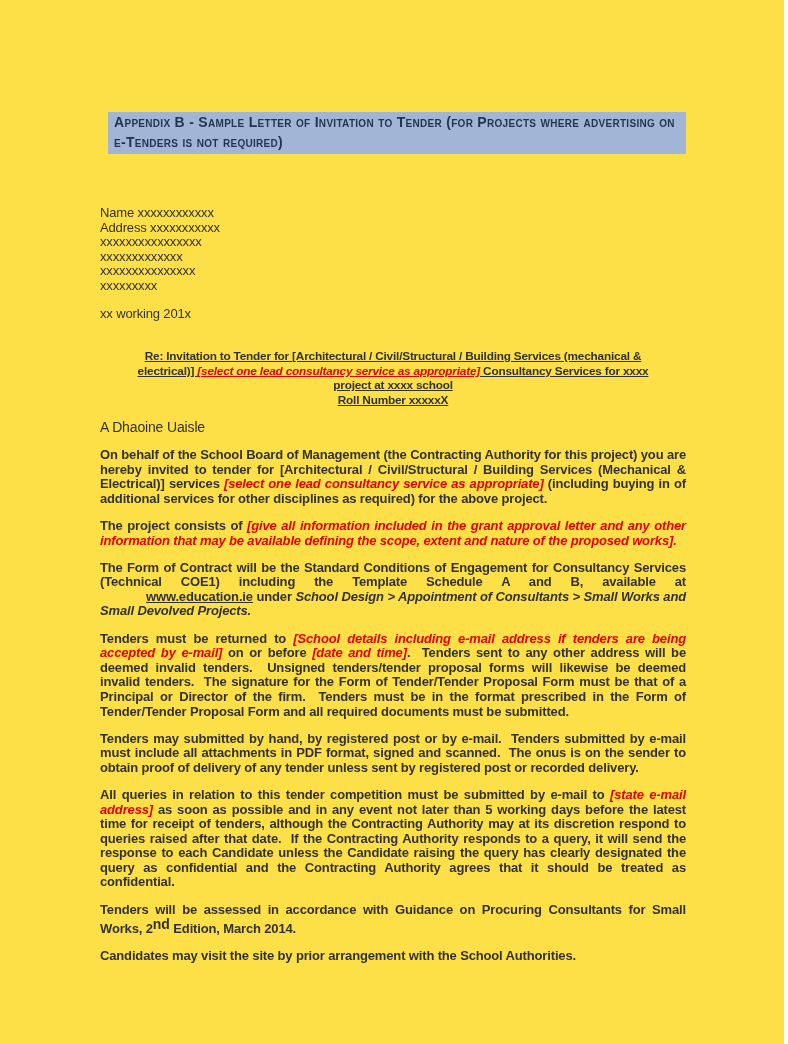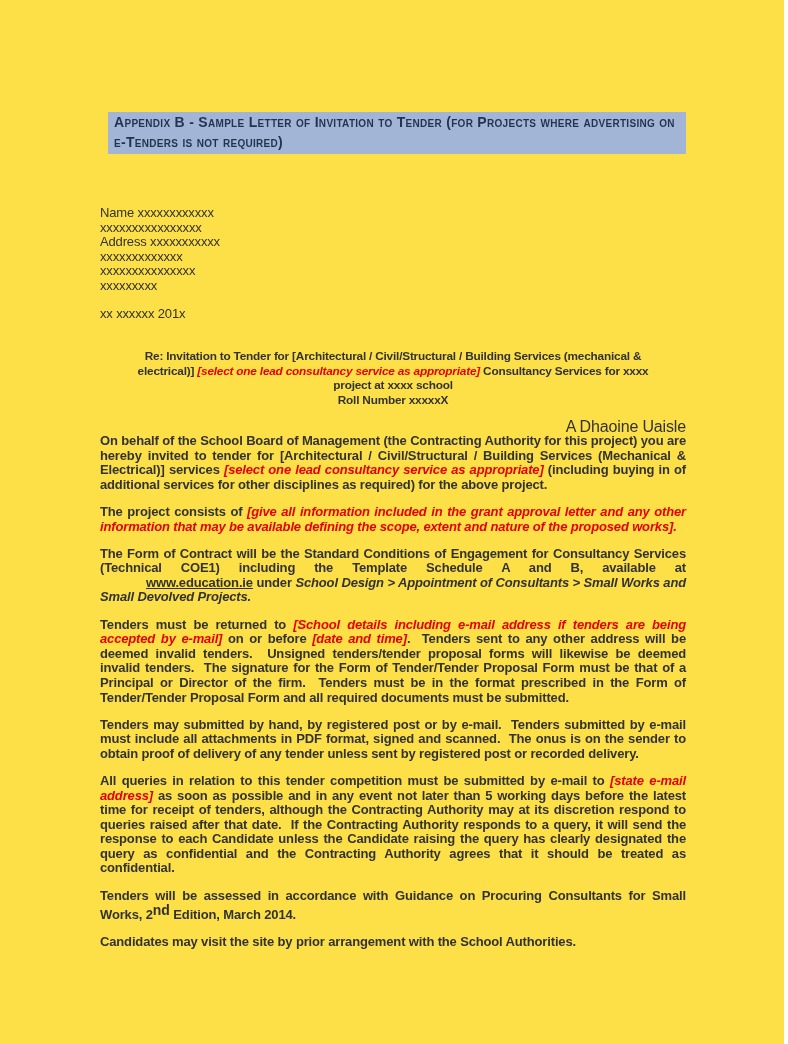--- a/index.html
+++ b/index.html
@@ -24,22 +24,22 @@
   }
   .recipient{font-size:13px;line-height:14.6px;letter-spacing:-0.15px;}
   .recipient div{white-space:pre;}
   .date{margin-top:13px;font-size:13px;line-height:14.6px;letter-spacing:-0.15px;}
   .subject{
     margin-top:28px;margin-bottom:12px;
     font-weight:bold;text-align:center;
     font-size:11.8px;line-height:14.6px;letter-spacing:-0.2px;
   }
   .subject-line{white-space:pre;}
-  .subject-line .run{margin-top:48px;}
-  .greeting{font-size:16px;line-height:14.6px;letter-spacing:-0.15px;text-align:right;}
+  .subject-line .run{text-decoration:underline;margin-top:48px;}
+  .greeting{font-size:14px;line-height:14.6px;letter-spacing:-0.15px;margin-bottom:14px;}
   .body-block{font-size:13px;line-height:14.6px;letter-spacing:-0.15px;font-weight:bold;}
   .para{
     text-align:justify;white-space:pre-wrap;
     margin:0 0 12.5px 0;
   }
   .run{white-space:pre-wrap;}
   .s-red{color:var(--red);}
   .s-it{font-style:italic;}
   .s-u{text-decoration:underline;margin-left:46px;}
   .s-sup{font-size:14px;vertical-align:4px;letter-spacing:0;}
@@ -47,28 +47,28 @@
 </head>
 <body>
 
 <div class="page">
   <div class="content">
 
     <div class="title-bar">Appendix B - Sample Letter of Invitation to Tender (for Projects where advertising on e-Tenders is not required)</div>
 
     <div class="recipient">
         <div>Name xxxxxxxxxxxx</div>
+        <div>Address xxxxxxxxxxx</div>
         <div>xxxxxxxxxxxxxxxx</div>
-        <div>Address xxxxxxxxxxx</div>
         <div>xxxxxxxxxxxxx</div>
         <div>xxxxxxxxxxxxxxx</div>
         <div>xxxxxxxxx</div>
       </div>
 
-    <div class="date">xx xxxxxx 201x</div>
+    <div class="date">xx working 201x</div>
 
     <div class="subject">
         <div class="subject-line"><span class="run ">Re: Invitation to Tender for [Architectural / Civil/Structural / Building Services (mechanical &amp;</span></div>
         <div class="subject-line"><span class="run ">electrical)] </span><span class="run s-red s-it">[select one lead consultancy service as appropriate]</span><span class="run "> Consultancy Services for xxxx</span></div>
         <div class="subject-line"><span class="run ">project at xxxx school</span></div>
         <div class="subject-line"><span class="run ">Roll Number xxxxxX</span></div>
       </div>
 
     <div class="greeting">A Dhaoine Uaisle</div>
 

